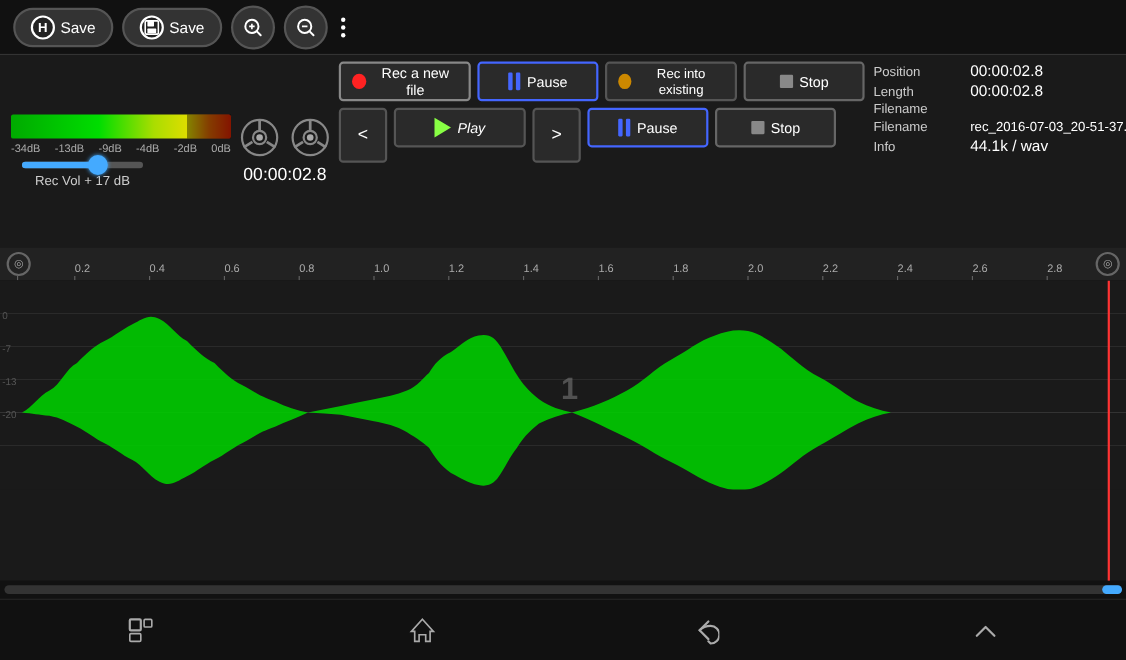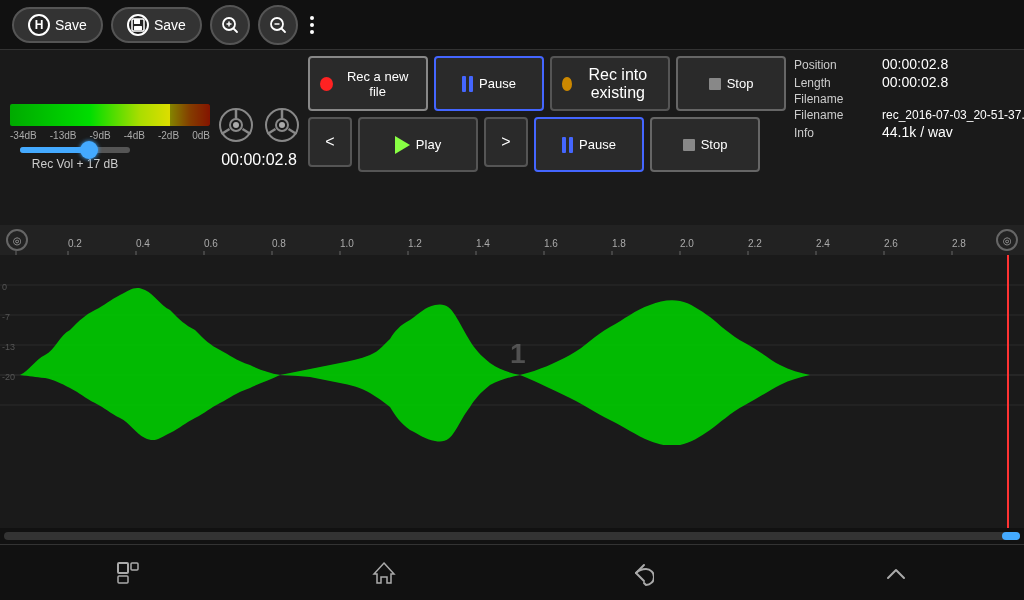--- a/index.html
+++ b/index.html
@@ -175,21 +175,21 @@
       align-items: center;
       justify-content: center;
       gap: 6px;
       border: 2px solid #555;
       border-radius: 4px;
       background: #2a2a2a;
       color: #fff;
       font-size: 13px;
       cursor: pointer;
       padding: 0 10px;
-      height: 55px;
+      height: 36px;
     }
     .ctrl-btn.rec {
       border-color: #888;
     }
     .ctrl-btn.pause-active {
       border-color: #4466ff;
     }
     .ctrl-btn.stop-btn {
       border-color: #666;
     }
@@ -481,33 +481,33 @@
         </button>
         <button class="ctrl-btn pause-active" style="width:110px;">
           <div class="pause-bars">
             <div class="pause-bar"></div>
             <div class="pause-bar"></div>
           </div>
           <span>Pause</span>
         </button>
         <button class="ctrl-btn" style="width:120px;">
           <div class="rec-dot-gold"></div>
-          <span style="font-size:16px;">Rec into existing</span>
+          <span style="font-size:12px;">Rec into existing</span>
         </button>
         <button class="ctrl-btn stop-btn" style="width:110px;">
           <div class="stop-square"></div>
           <span>Stop</span>
         </button>
       </div>
 
       <div style="display:flex;gap:6px;">
         <button class="nav-btn">
           <span>&lt;</span>
         </button>
-        <button class="ctrl-btn" style="width:120px;">
+        <button class="ctrl-btn" style="width:120px;font-style:italic;">
           <div class="play-triangle"></div>
           <span>Play</span>
         </button>
         <button class="nav-btn">
           <span>&gt;</span>
         </button>
         <button class="ctrl-btn pause-active" style="width:110px;">
           <div class="pause-bars">
             <div class="pause-bar"></div>
             <div class="pause-bar"></div>

